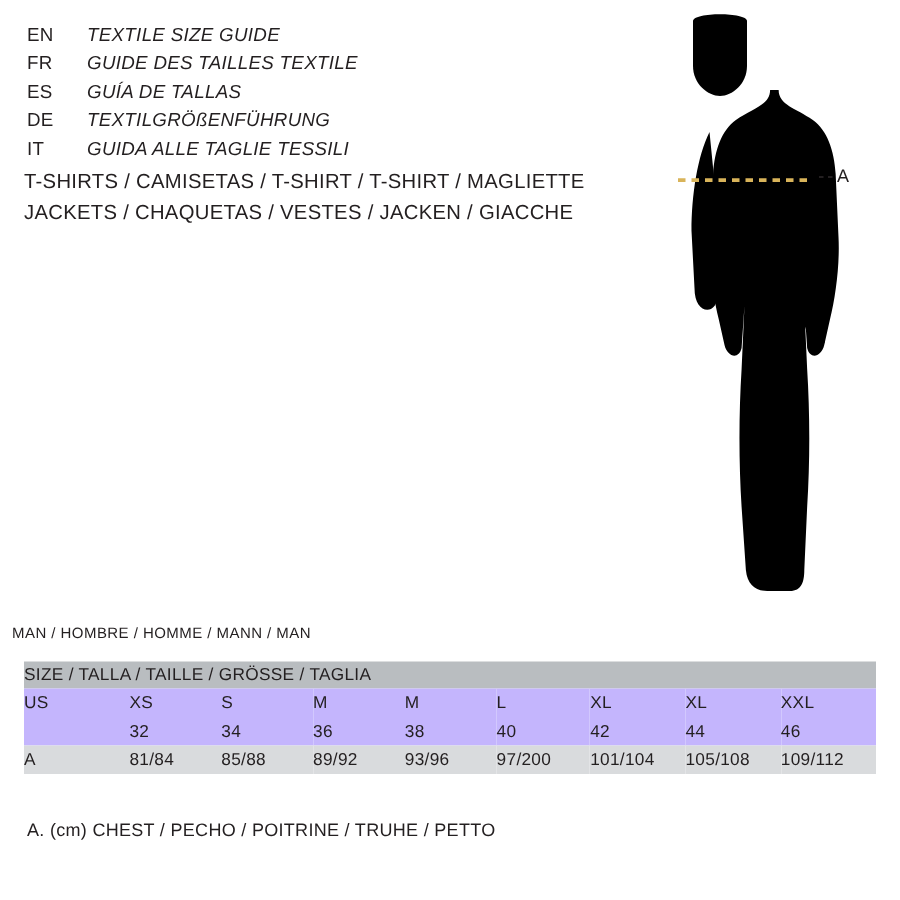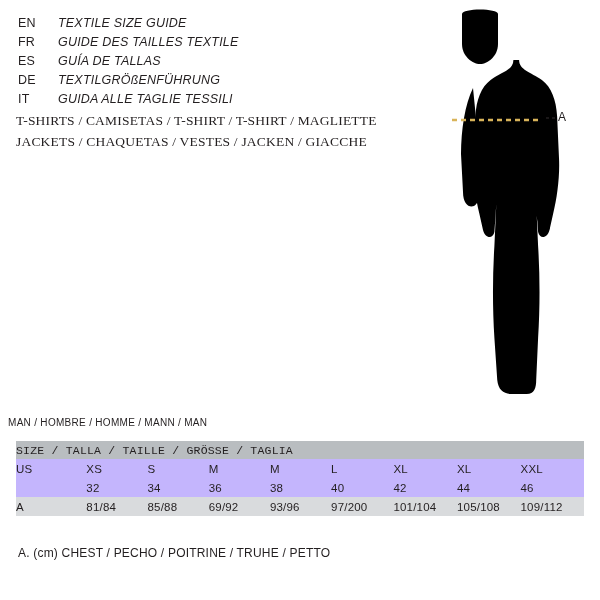--- a/index.html
+++ b/index.html
@@ -50,21 +50,20 @@
     position: absolute;
     left: 16px;
     top: 110px;
     width: 400px;
   }
   .cat-line {
     font-size: 13.5px;
     line-height: 21px;
     letter-spacing: 0.2px;
     font-weight: normal;
-    font-family: Liberation Serif, serif;
   }
 
   
   .figure {
     position: absolute;
     left: 400px;
     top: 8px;
     width: 200px;
     height: 400px;
   }
@@ -99,21 +98,20 @@
     padding: 0;
     height: 19px;
     vertical-align: middle;
     letter-spacing: 0.2px;
   }
   tr.head-row td {
     background: #b9bdc0;
     color: #231f20;
     font-size: 11.5px;
     height: 18px;
-    font-family: Liberation Mono, monospace;
   }
   tr.band td {
     background: #d9dbdd;
   }
   tr.band-light td {
     background: #c4b5fd;
   }
   td.label-col {
     padding-left: 4px;
     width: 82px;
@@ -230,21 +228,21 @@
         <td class="val">38</td>
         <td class="val">40</td>
         <td class="val">42</td>
         <td class="val">44</td>
         <td class="val">46</td>
       </tr>
       <tr class="band">
         <td class="label-col">A</td>
         <td class="val">81/84</td>
         <td class="val">85/88</td>
-        <td class="val">69/92</td>
+        <td class="val">89/92</td>
         <td class="val">93/96</td>
         <td class="val">97/200</td>
         <td class="val">101/104</td>
         <td class="val">105/108</td>
         <td class="val">109/112</td>
       </tr>
     </tbody>
   </table>
 
   <div class="foot-note">A. (cm) CHEST / PECHO / POITRINE / TRUHE / PETTO</div>

